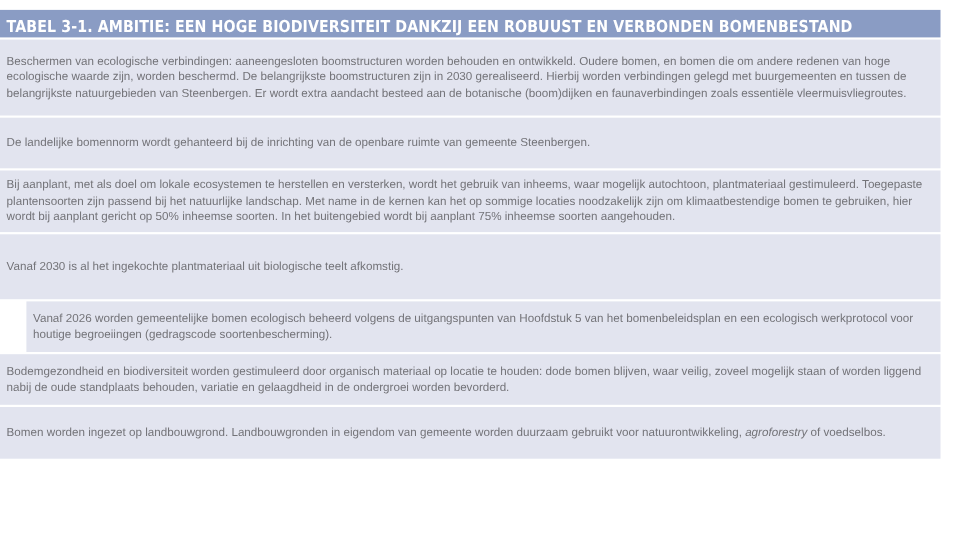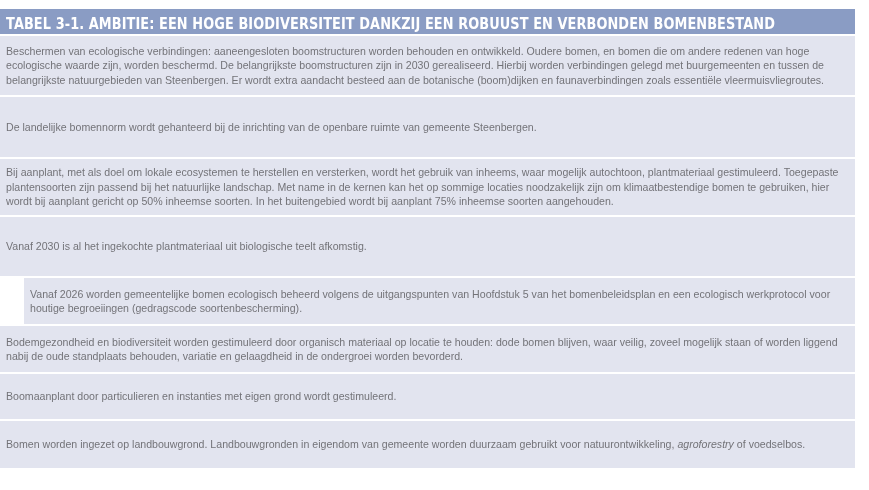--- a/index.html
+++ b/index.html
@@ -13,22 +13,22 @@
                transform-origin: left center; }
   .title-bar span { display: inline-block; transform: scaleX(0.86); transform-origin: left center; }
   .subhead { margin-top: 1px; height: 25px; background: #e2e4ef;
              font-family: "DejaVu Sans", sans-serif; font-weight: bold;
              font-size: 9px; color: #3a3a44; padding-left: 6px; line-height: 18px; }
   .subhead span { display: inline-block; transform: scaleX(0.88); transform-origin: left center; }
   .row { margin-top: 2px; background: #e2e4ef; color: #737378;
          font-size: 10.6px; line-height: 14.5px; padding: 0 10px 0 6px;
          box-sizing: border-box; display: flex; align-items: center; }
   .row .txt { width: 100%; }
-  .r1 { height: 59px; }
-  .r2 { height: 60px; }
+  .r1 { height: 69px; }
+  .r2 { height: 46px; }
   .r3 { height: 56px; }
   .r4 { height: 59px; }
   .r5 { height: 46px; margin-left: 24px; }
   .r6 { height: 46px; }
   .r7 { height: 45px; }
   .r8 { height: 47px; }
   em { font-style: italic; }
 </style>
 </head>
 <body>
@@ -47,19 +47,16 @@
     </div>
   <div class="row r4">
       <div class="txt">Vanaf 2030 is al het ingekochte plantmateriaal uit biologische teelt afkomstig.</div>
     </div>
   <div class="row r5">
       <div class="txt">Vanaf 2026 worden gemeentelijke bomen ecologisch beheerd volgens de uitgangspunten van Hoofdstuk 5 van het bomenbeleidsplan en een ecologisch werkprotocol voor houtige begroeiingen (gedragscode soortenbescherming).</div>
     </div>
   <div class="row r6">
       <div class="txt">Bodemgezondheid en biodiversiteit worden gestimuleerd door organisch materiaal op locatie te houden: dode bomen blijven, waar veilig, zoveel mogelijk staan of worden liggend nabij de oude standplaats behouden, variatie en gelaagdheid in de ondergroei worden bevorderd.</div>
     </div>
-  <div class="row r7">
-      <div class="txt">Boomaanplant door particulieren en instanties met eigen grond wordt gestimuleerd.</div>
-    </div>
   <div class="row r8">
       <div class="txt"><span>Bomen worden ingezet op landbouwgrond. Landbouwgronden in eigendom van gemeente worden duurzaam gebruikt voor natuurontwikkeling, </span><em>agroforestry</em><span> of voedselbos.</span></div>
     </div>
 </div>
 
 </body></html>

